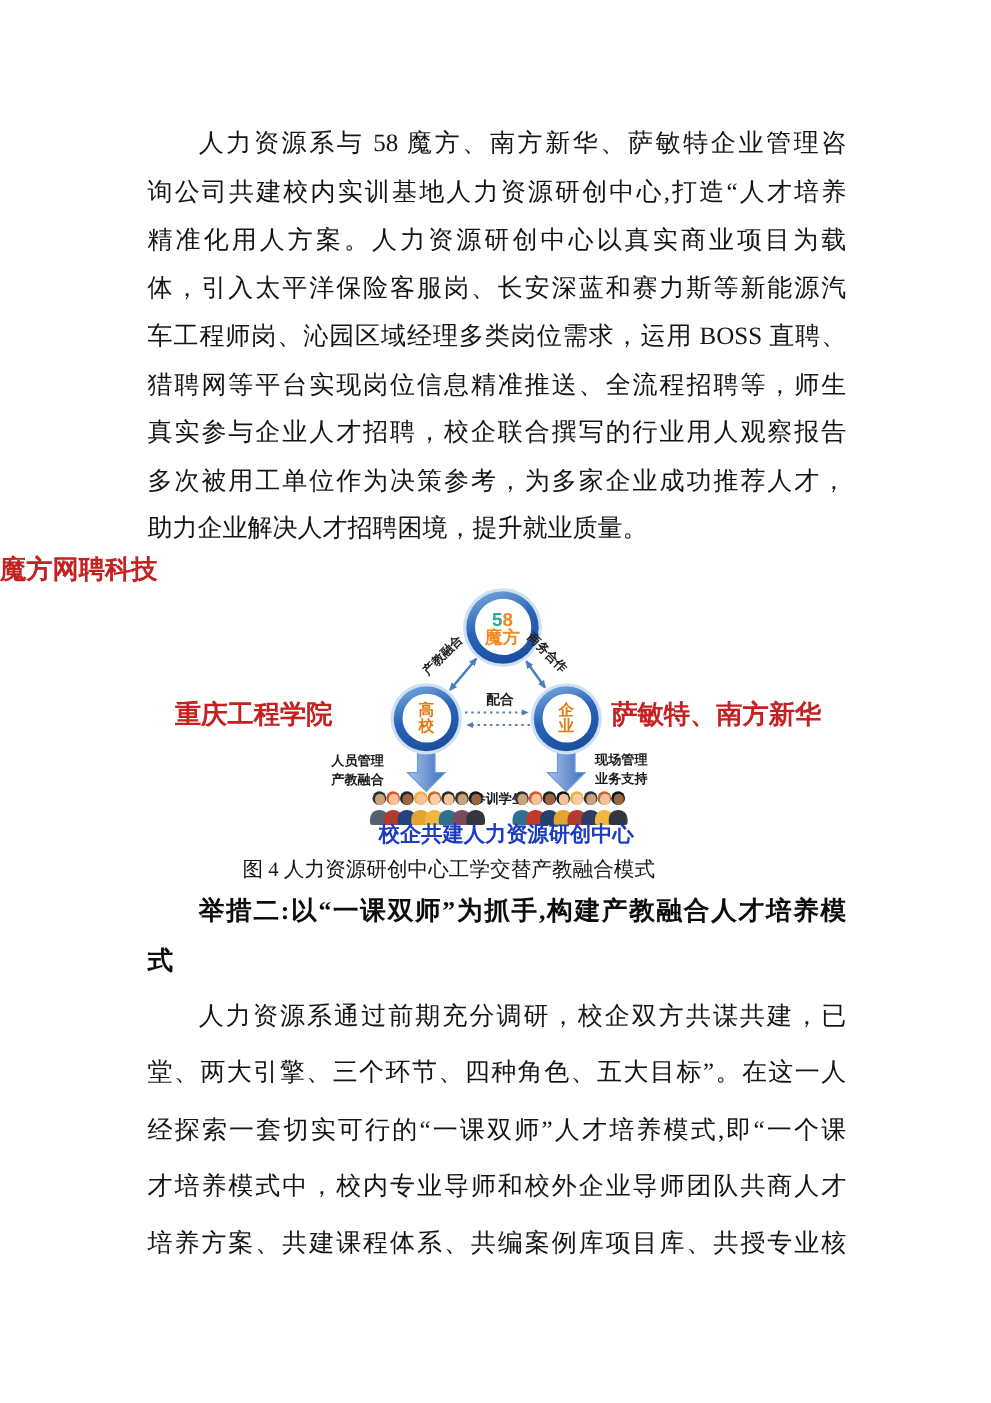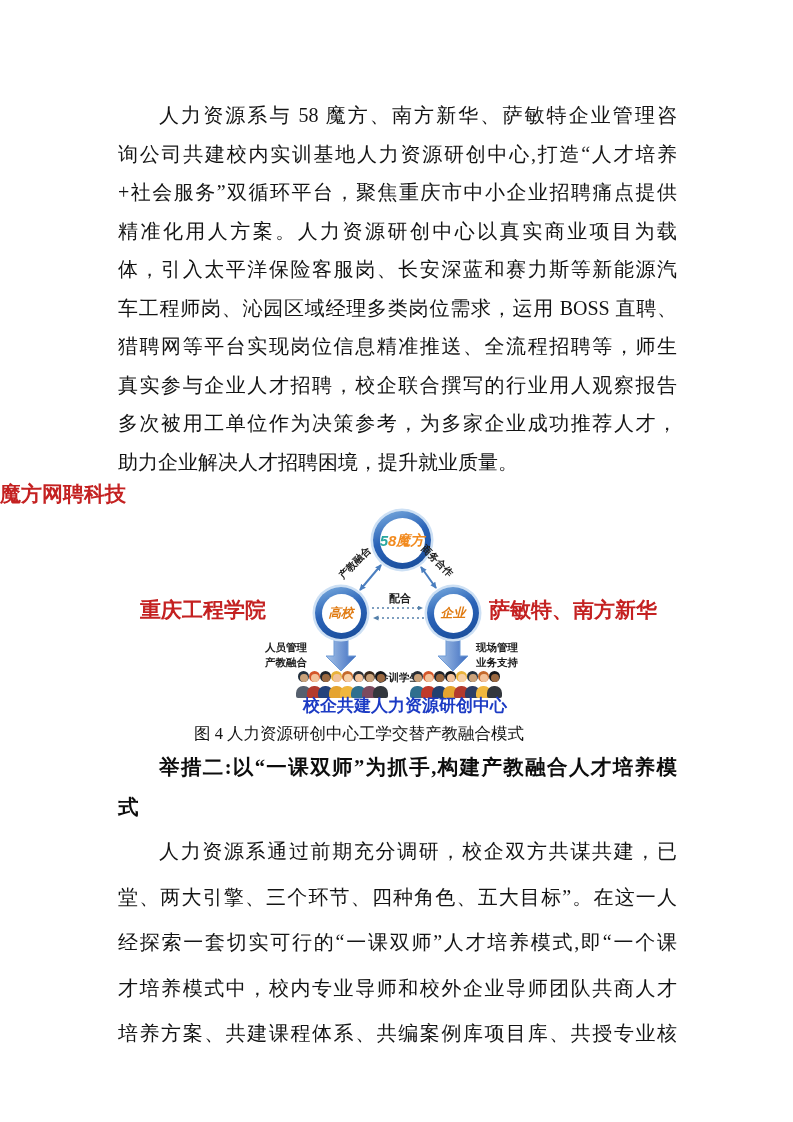--- a/index.html
+++ b/index.html
@@ -44,23 +44,22 @@
 
   .node{
     position:absolute;border-radius:50%;
     background:linear-gradient(160deg,#7fb0e0 0%,#2a63b8 45%,#174a97 100%);
     box-shadow:0 0 0 2.5px #cde0f4;
     display:flex;align-items:center;justify-content:center;
   }
   .node-inner{
     background:#ffffff;border-radius:50%;
     width:calc(100% - 13px);height:calc(100% - 13px);
-    display:flex;flex-direction:row;align-items:center;justify-content:center;
-    font-family:"Liberation Sans","DejaVu Sans",sans-serif;
-    font-style:italic;
+    display:flex;flex-direction:column;align-items:center;justify-content:center;
+    font-family:"Liberation Sans","DejaVu Sans",sans-serif;
   }
   .node.top{left:373px;top:30px;width:58px;height:58px;}
   .node.side-l{left:315px;top:106px;width:52px;height:52px;}
   .node.side-r{left:427px;top:106px;width:52px;height:52px;}
   .logo-row{font-weight:bold;font-size:15px;line-height:15px;letter-spacing:0;}
   .logo-d5{color:#2aa7a0;}
   .logo-d8{color:#f28a1e;}
   .logo-sub{font-weight:bold;font-size:14px;line-height:10px;color:#f28a1e;}
   .node-char{font-weight:bold;font-size:12.5px;line-height:13px;color:#e07b12;}
 
@@ -73,21 +72,21 @@
   .edge-label.rot-r{left:437px;top:80px;transform:translate(-50%,-50%) rotate(45deg);}
   .edge-label.mid{left:380px;top:112px;width:40px;text-align:center;font-size:11px;}
 
   .side-note{
     position:absolute;width:48px;
     font-family:"Liberation Sans","DejaVu Sans",sans-serif;
     font-weight:bold;color:#1b1b1b;font-size:10.5px;line-height:15px;
     text-align:center;white-space:nowrap;
   }
   .side-note.nl{left:262px;top:159px;}
-  .side-note.nr{left:473px;top:159px;}
+  .side-note.nr{left:473px;top:159px;font-family:Liberation Mono, monospace;}
   .side-note.students{left:375px;top:189px;}
 
   .people{position:absolute;display:flex;height:27px;}
   .people.gl{left:296px;top:190px;}
   .people.gr{left:410px;top:190px;}
   .person{position:relative;width:15px;height:27px;margin-left:-4px;}
   .person:first-child{margin-left:0;}
   .person i{display:block;position:absolute;}
   .person .hair{left:2px;top:0;width:11px;height:11px;border-radius:50%;background:var(--hair);}
   .person .face{left:3.5px;top:2.5px;width:8px;height:8.5px;border-radius:50%;background:var(--skin);}
@@ -111,21 +110,20 @@
 </style>
 </head>
 <body>
 
 <div class="page">
 
   <div class="textblock para-1">
 
   <div class="tline indent">人力资源系与 58 魔方、南方新华、萨敏特企业管理咨</div>
       <div class="tline">询公司共建校内实训基地人力资源研创中心,打造“人才培养</div>
-      <div class="tline">+社会服务”双循环平台，聚焦重庆市中小企业招聘痛点提供</div>
       <div class="tline">精准化用人方案。人力资源研创中心以真实商业项目为载</div>
       <div class="tline">体，引入太平洋保险客服岗、长安深蓝和赛力斯等新能源汽</div>
       <div class="tline">车工程师岗、沁园区域经理多类岗位需求，运用 BOSS 直聘、</div>
       <div class="tline">猎聘网等平台实现岗位信息精准推送、全流程招聘等，师生</div>
       <div class="tline">真实参与企业人才招聘，校企联合撰写的行业用人观察报告</div>
       <div class="tline">多次被用工单位作为决策参考，为多家企业成功推荐人才，</div>
       <div class="tline noju">助力企业解决人才招聘困境，提升就业质量。</div>
     </div>
 
   <div class="figure">

